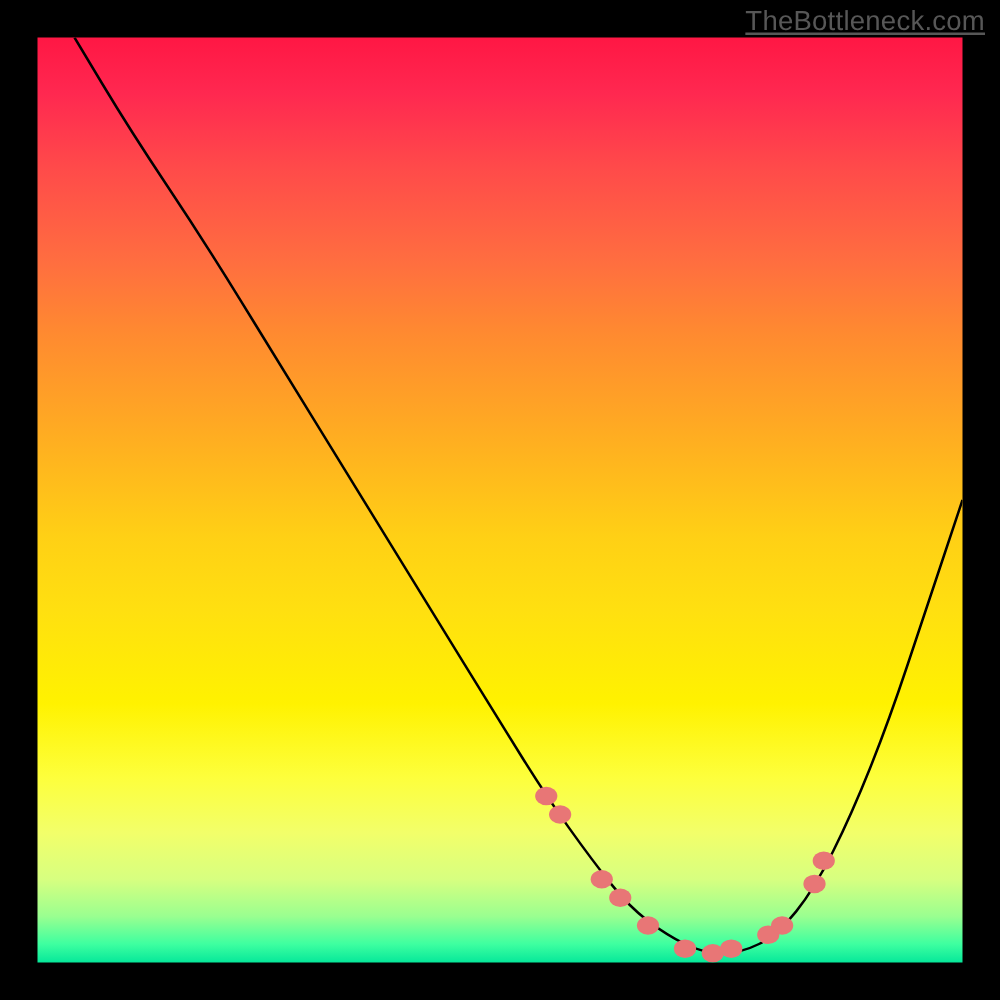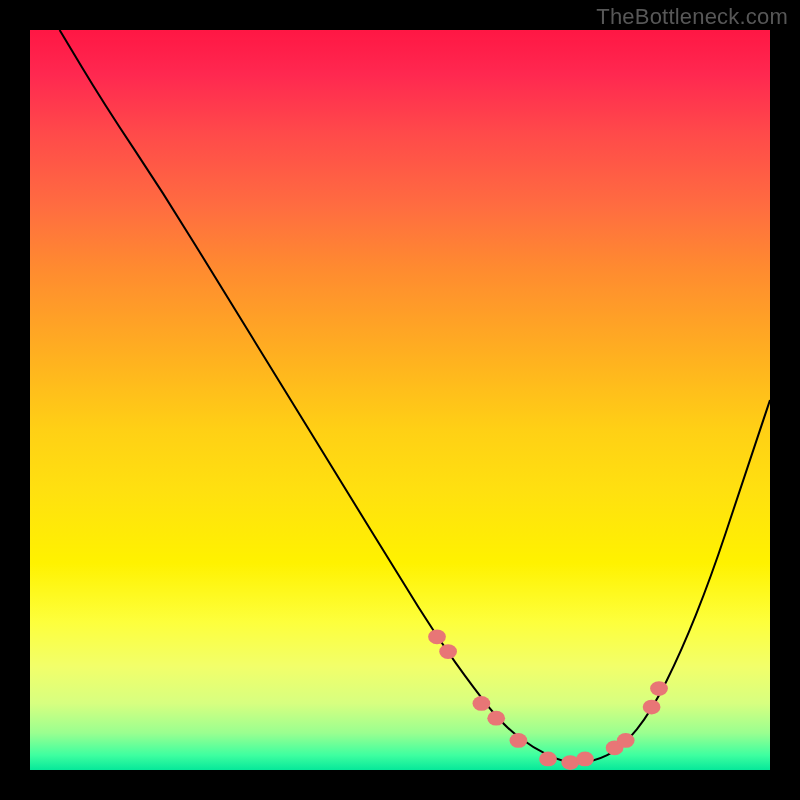--- a/index.html
+++ b/index.html
@@ -13,20 +13,21 @@
   }
   .watermark {
     position: absolute;
     top: 4px;
     right: 12px;
     color: #575757;
     font-size: 22px;
     font-weight: 500;
     z-index: 10;
     letter-spacing: 0.2px;
+    text-decoration: underline;
   }
   .chart-area {
     position: absolute;
     left: 30px;
     top: 30px;
     width: 740px;
     height: 740px;
     background: linear-gradient(to bottom,
       #ff1744 0%,
       #ff2850 6%,

